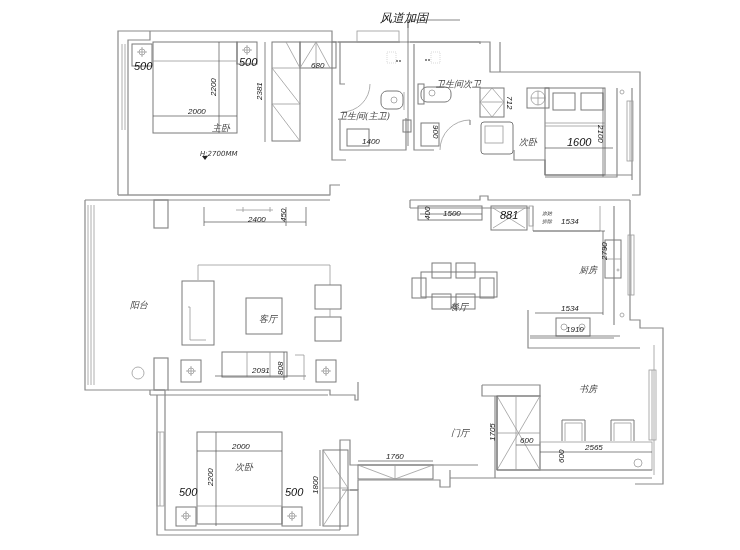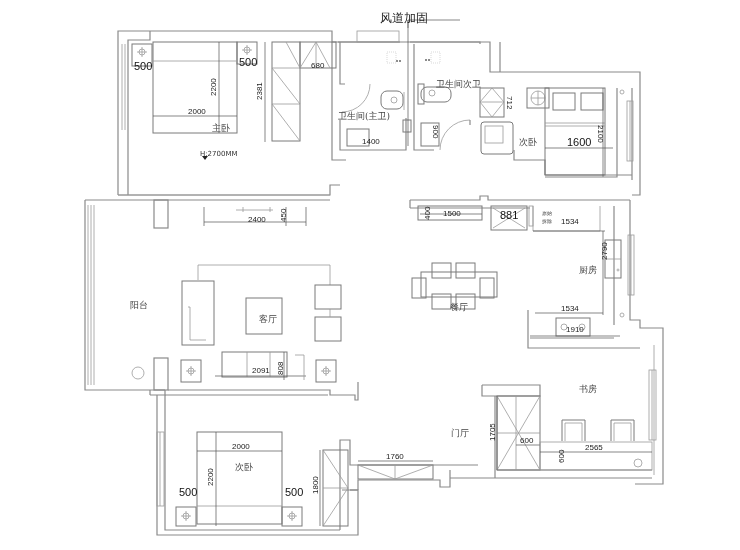--- a/index.html
+++ b/index.html
@@ -1,17 +1,17 @@
 <!DOCTYPE html>
 <html><head>
 <meta charset="utf-8">
 <style>
   html, body { margin: 0; padding: 0; background: #ffffff; }
   body { width: 740px; height: 550px; overflow: hidden; position: relative; }
-  #plan { position: absolute; left: 0; top: 0; width: 740px; height: 550px; }
+  #plan { position: absolute; left: 0; top: 0; width: 740px; height: 550px; font-style: italic; }
   #plan svg { display: block; }
   .wall { fill: none; stroke: #8a8a8a; stroke-width: 1.2; }
   .thin { fill: none; stroke: #9a9a9a; stroke-width: 0.8; }
   .furn { fill: none; stroke: #7a7a7a; stroke-width: 1; }
   .dim { stroke: #555; stroke-width: 0.7; fill: none; }
   .lbl { font-family: "DejaVu Sans", sans-serif; fill: #333; }
   .room { font-family: "DejaVu Serif", serif; fill: #444; font-size: 9px; }
   .dimtxt { font-family: "Liberation Sans", sans-serif; fill: #222; font-size: 8px; }
   .big { font-family: "Liberation Sans", sans-serif; fill: #111; font-size: 11px; }
   .note { font-family: "DejaVu Serif", serif; fill: #222; font-size: 12px; }

